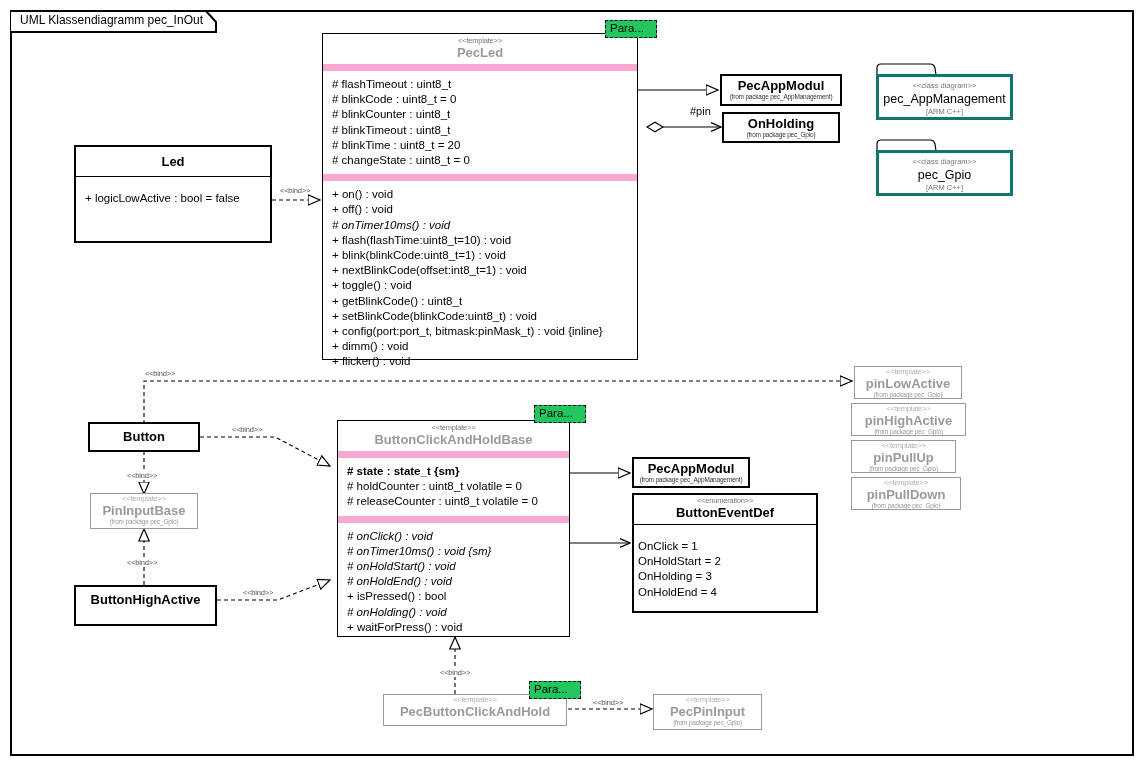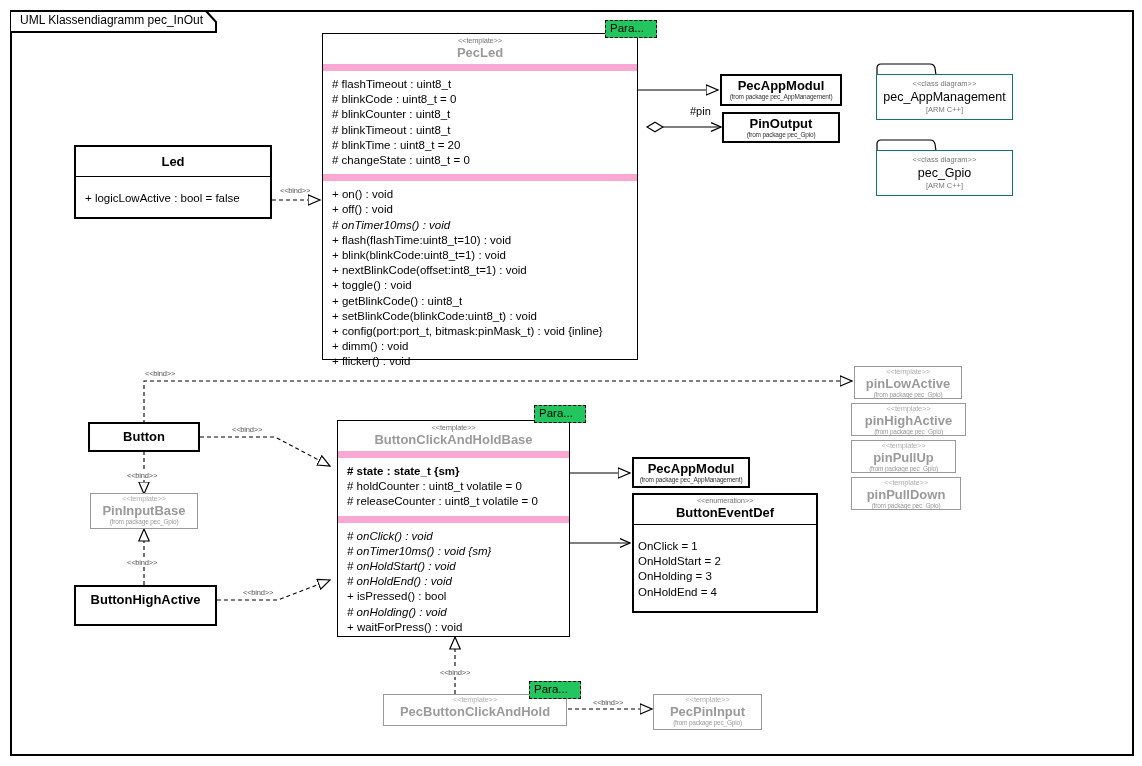--- a/index.html
+++ b/index.html
@@ -36,21 +36,21 @@
   .bd{font-weight:bold;}
 
   
   .parabox{position:absolute;border:1.5px dashed #000;background:#22c55e;
            font-size:11.5px;padding:1px 4px 2px 4px;z-index:7;color:#000;
            line-height:13px;box-sizing:border-box;}
 
   
   .pkg{position:absolute;z-index:4;}
   .pkg .tab{position:absolute;left:0;top:0;}
-  .pkg .bodybox{position:absolute;left:0;border:1px solid #0f766e;background:#fff;
+  .pkg .bodybox{position:absolute;left:0;border:3px solid #0f766e;background:#fff;
                 box-sizing:border-box;text-align:center;}
   .pkg .pstereo{font-size:7.5px;color:#777;line-height:10px;margin-top:4px;}
   .pkg .pname{font-size:12.5px;color:#000;line-height:16px;}
   .pkg .plang{font-size:7.5px;color:#777;line-height:10px;}
 
   
   .lbl{position:absolute;font-size:7.5px;color:#555;z-index:6;white-space:nowrap;
        letter-spacing:-0.2px;background:transparent;}
   .lbl.dark{font-size:11px;color:#000;letter-spacing:0;}
 
@@ -175,39 +175,39 @@
       <div>+ toggle() : void</div>
       <div>+ getBlinkCode() : uint8_t</div>
       <div>+ setBlinkCode(blinkCode:uint8_t) : void</div>
       <div>+ config(port:port_t, bitmask:pinMask_t) : void {inline}</div>
       <div>+ dimm() : void</div>
       <div>+ flicker() : void</div>
     </div>
 </div>
 <div class="parabox" style="left:605px;top:20px;width:52px;">Para...</div>
 
-<div class="cls" style="left:74px;top:145px;width:198px;height:74px;">
+<div class="cls" style="left:74px;top:145px;width:198px;height:98px;">
   <div class="hdr" style="padding-top:7px;padding-bottom:7px;">
     <div class="nm">Led</div>
   </div>
   <div class="sect sep" style="padding-top:14px;" id="led-attrs">
       <div>+ logicLowActive : bool = false</div>
     </div>
 </div>
 
 <div class="cls" style="left:720px;top:74px;width:122px;height:32px;">
   <div class="hdr" style="padding:2px 2px 0 2px;">
     <div class="nm">PecAppModul</div>
     <div class="frompkg">(from package pec_AppManagement)</div>
   </div>
 </div>
 
 <div class="cls" style="left:722px;top:112px;width:118px;height:31px;">
   <div class="hdr" style="padding:2px 2px 0 2px;">
-    <div class="nm">PinOutput</div>
+    <div class="nm">OnHolding</div>
     <div class="frompkg">(from package pec_Gpio)</div>
   </div>
 </div>
 
 <div class="pkg" style="left:876px;top:63px;width:137px;height:57px;">
   <svg class="tab" width="137" height="57" viewBox="0 0 137 57">
     <path d="M1,12 L1,5 Q1,1 5,1 L54,1 Q58,1 59,5 L60,12" fill="#fff" stroke="#000" stroke-width="1.2"></path>
   </svg>
   <div class="bodybox" style="top:11px;width:137px;height:46px;">
     <div class="pstereo">&lt;&lt;class diagram&gt;&gt;</div>

